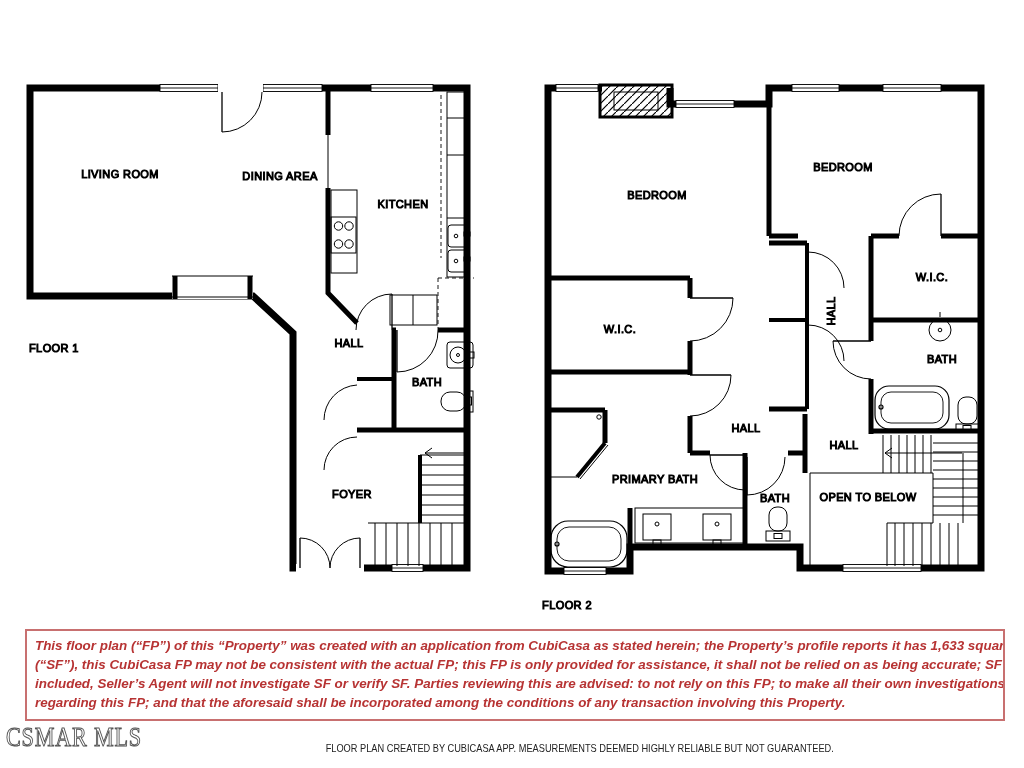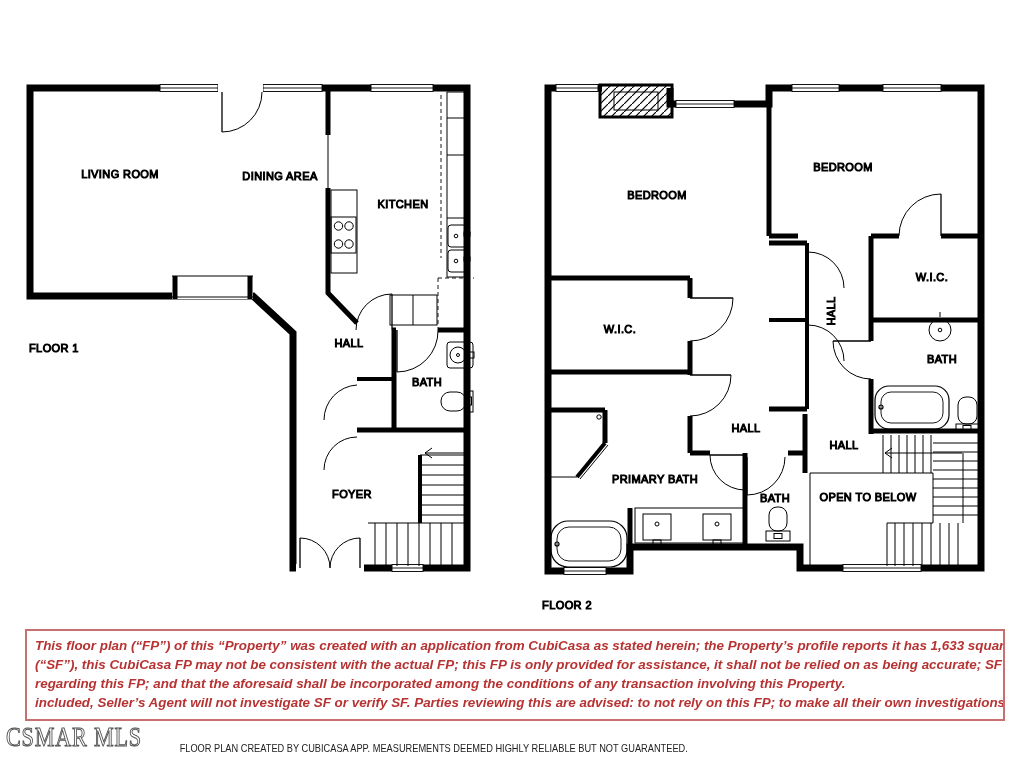--- a/index.html
+++ b/index.html
@@ -8,21 +8,21 @@
   #plan-svg{position:absolute;left:0;top:0;}
   .rl{font-family:"Liberation Sans", sans-serif;font-size:11px;fill:#222;letter-spacing:.4px;}
   .fl{font-family:"Liberation Sans", sans-serif;font-size:11px;fill:#222;letter-spacing:.4px;}
   #disclaimer{position:absolute;left:25px;top:629px;width:960px;height:76px;
               border:2px solid #c87070;padding:5px 8px 7px 8px;overflow:hidden;}
   #disclaimer .dline{font-family:"Liberation Sans", sans-serif;font-weight:bold;font-style:italic;
               font-size:13.4px;line-height:19px;color:#b73333;white-space:nowrap;}
   #watermark{position:absolute;left:6px;top:722px;font-family:"Liberation Serif", serif;
               font-size:27px;letter-spacing:1px;color:#ffffff;-webkit-text-stroke:1px #555;
               text-shadow:0 0 1px #999;transform:scaleX(.82);transform-origin:left top;white-space:nowrap;}
-  #footer{position:absolute;left:0;top:738px;width:868px;text-align:center;}
+  #footer{position:absolute;left:0;top:738px;width:868px;text-align:right;}
   #footer span{display:inline-block;font-family:"Liberation Sans", sans-serif;font-size:10.5px;
               color:#222;transform:scaleX(.88);transform-origin:center top;white-space:nowrap;}
 </style>
 </head>
 <body>
 
 <div id="canvas">
 
 <svg id="plan-svg" width="1024" height="768" viewBox="0 0 1024 768">
   <defs>
@@ -306,22 +306,22 @@
     <text class="rl" x="775" y="502" text-anchor="middle">BATH</text>
     <text class="rl" x="844" y="449" text-anchor="middle">HALL</text>
     <text class="rl" x="868" y="501" text-anchor="middle">OPEN TO BELOW</text>
     <text class="fl" x="567" y="609" text-anchor="middle">FLOOR 2</text>
   </g>
 </svg>
 
 <div id="disclaimer">
   <div class="dline">This floor plan (“FP”) of this “Property” was created with an application from CubiCasa as stated herein; the Property’s profile reports it has 1,633 square feet</div>
   <div class="dline">(“SF”), this CubiCasa FP may not be consistent with the actual FP; this FP is only provided for assistance, it shall not be relied on as being accurate; SF is not</div>
+  <div class="dline">included, Seller’s Agent will not investigate SF or verify SF.  Parties reviewing this are advised: to not rely on this FP; to make all their own investigations</div>
   <div class="dline">regarding this FP; and that the aforesaid shall be incorporated among the conditions of any transaction involving this Property.</div>
-  <div class="dline">included, Seller’s Agent will not investigate SF or verify SF.  Parties reviewing this are advised: to not rely on this FP; to make all their own investigations</div>
 </div>
 
 <div id="watermark">CSMAR MLS</div>
 
 <div id="footer">
   <span>FLOOR PLAN CREATED BY CUBICASA APP. MEASUREMENTS DEEMED HIGHLY RELIABLE BUT NOT GUARANTEED.</span>
 </div>
 
 </div>
 

